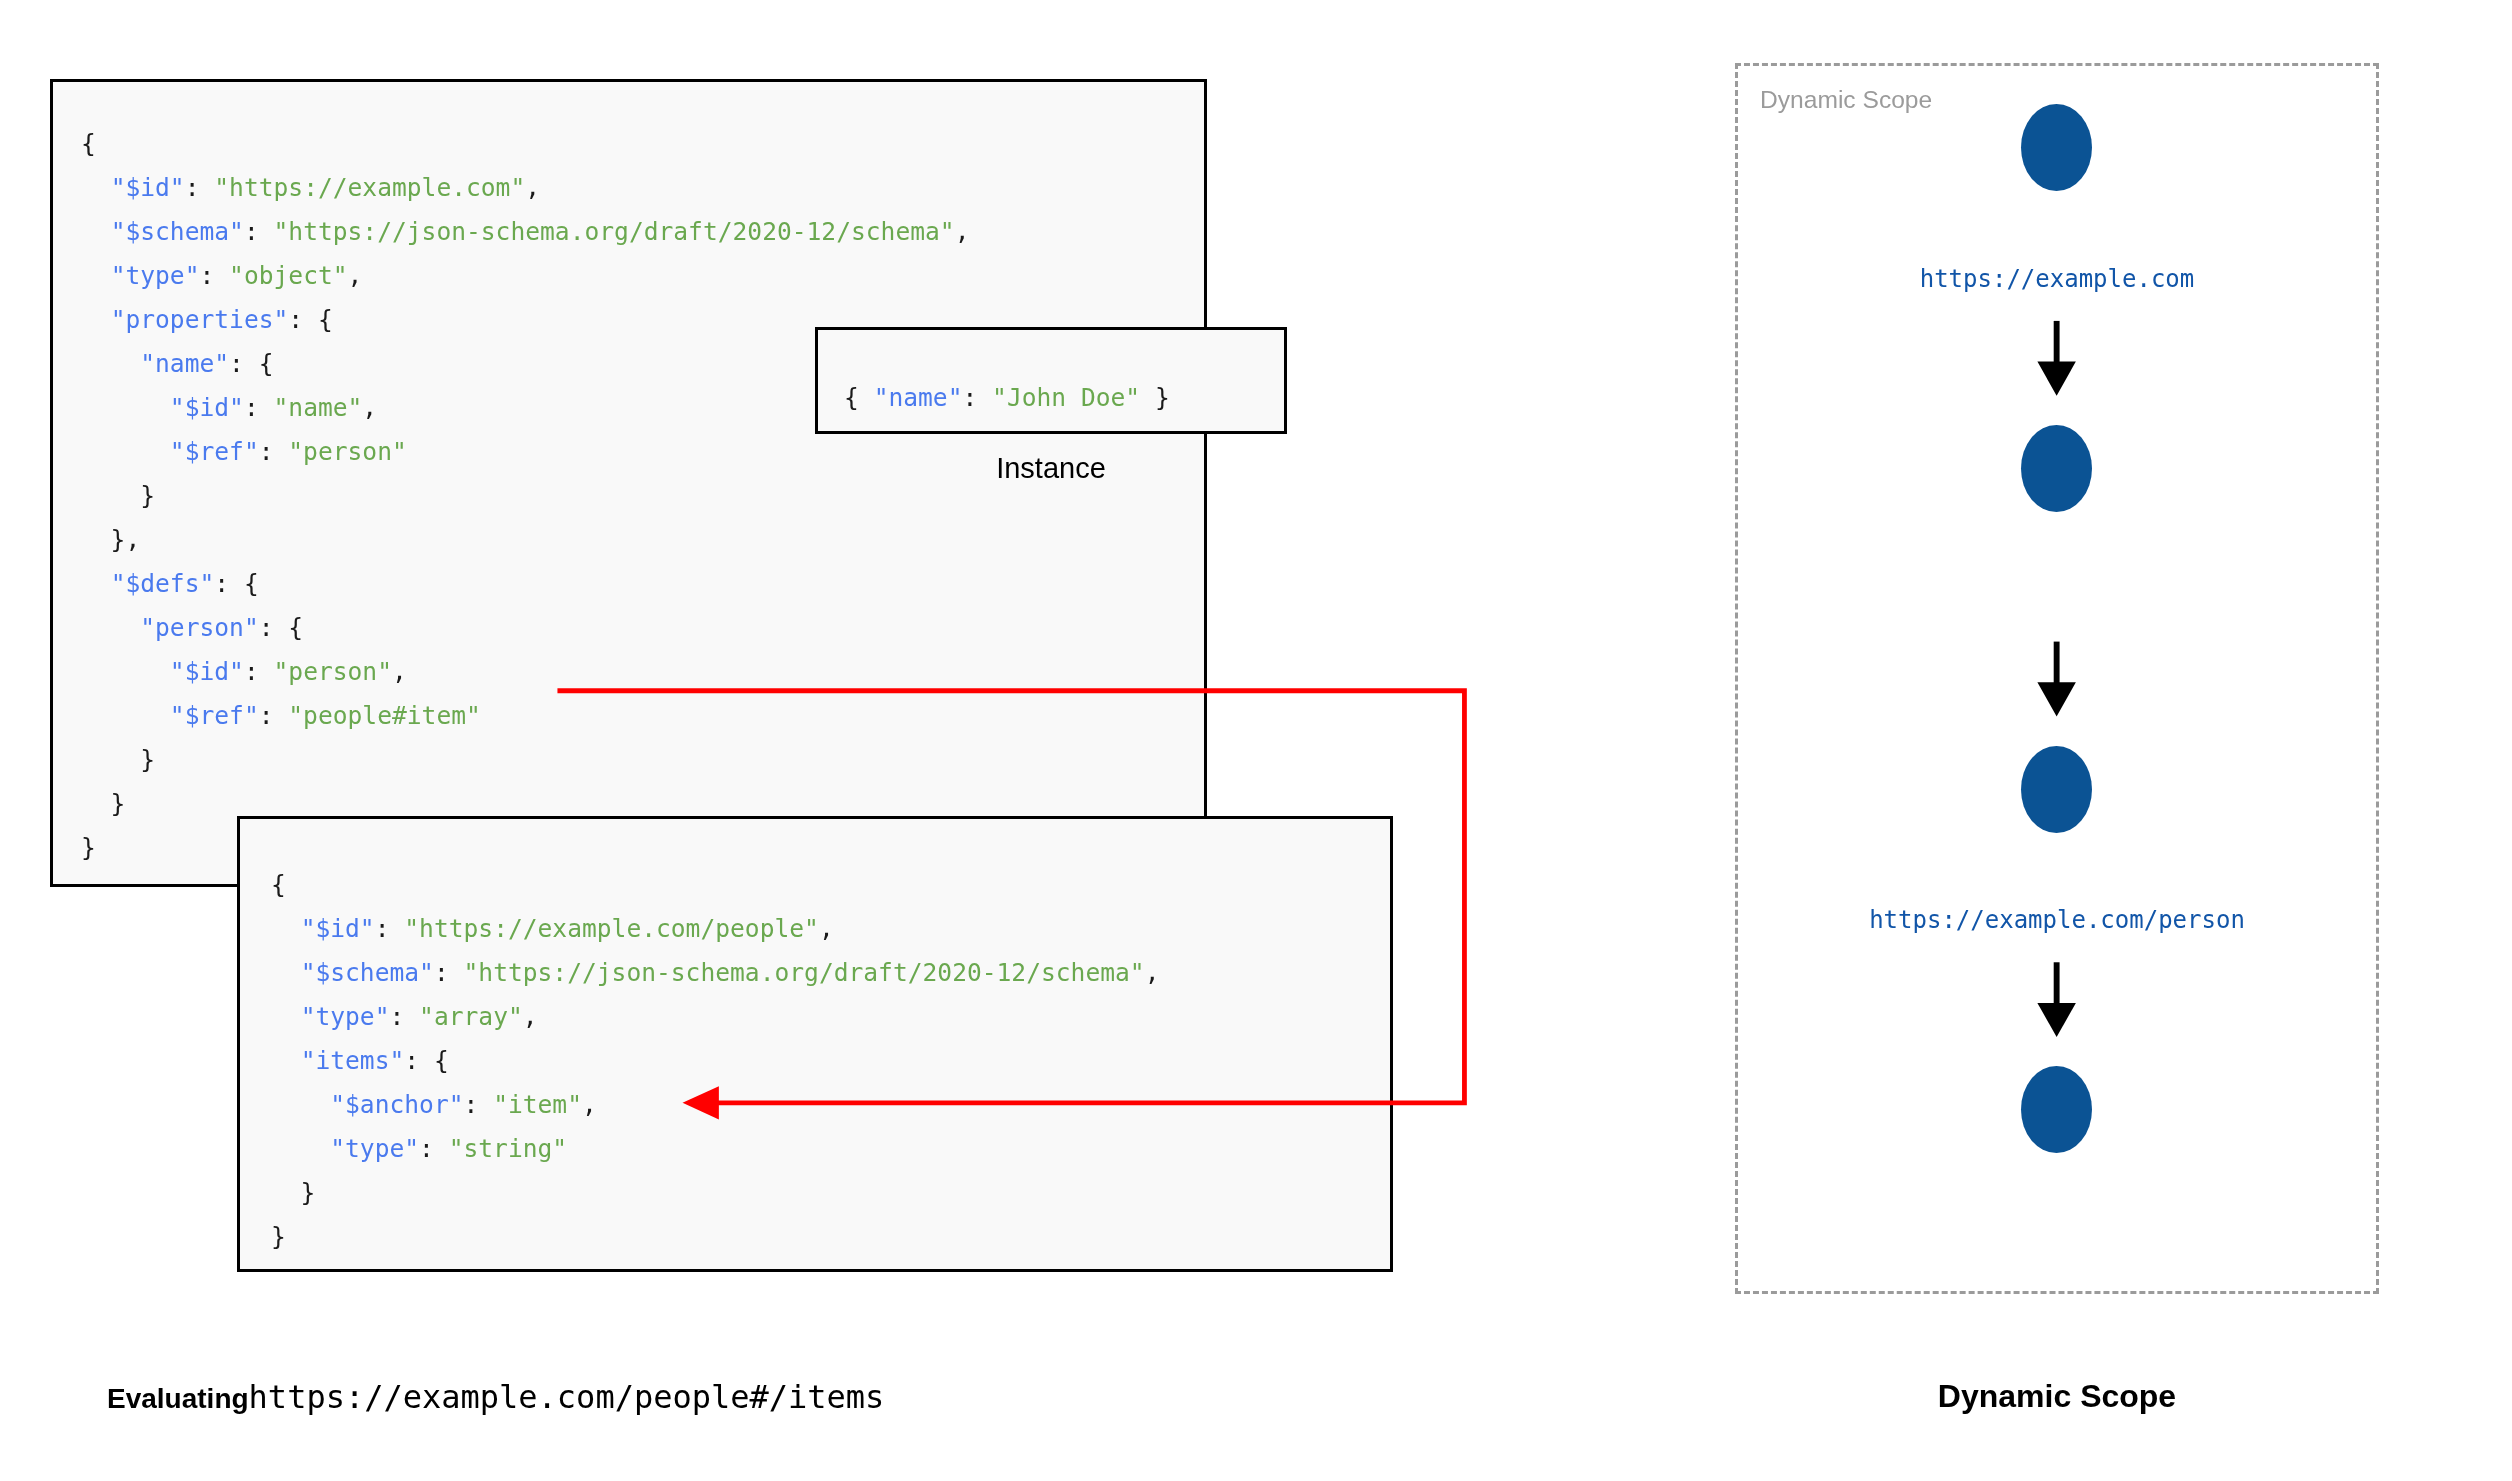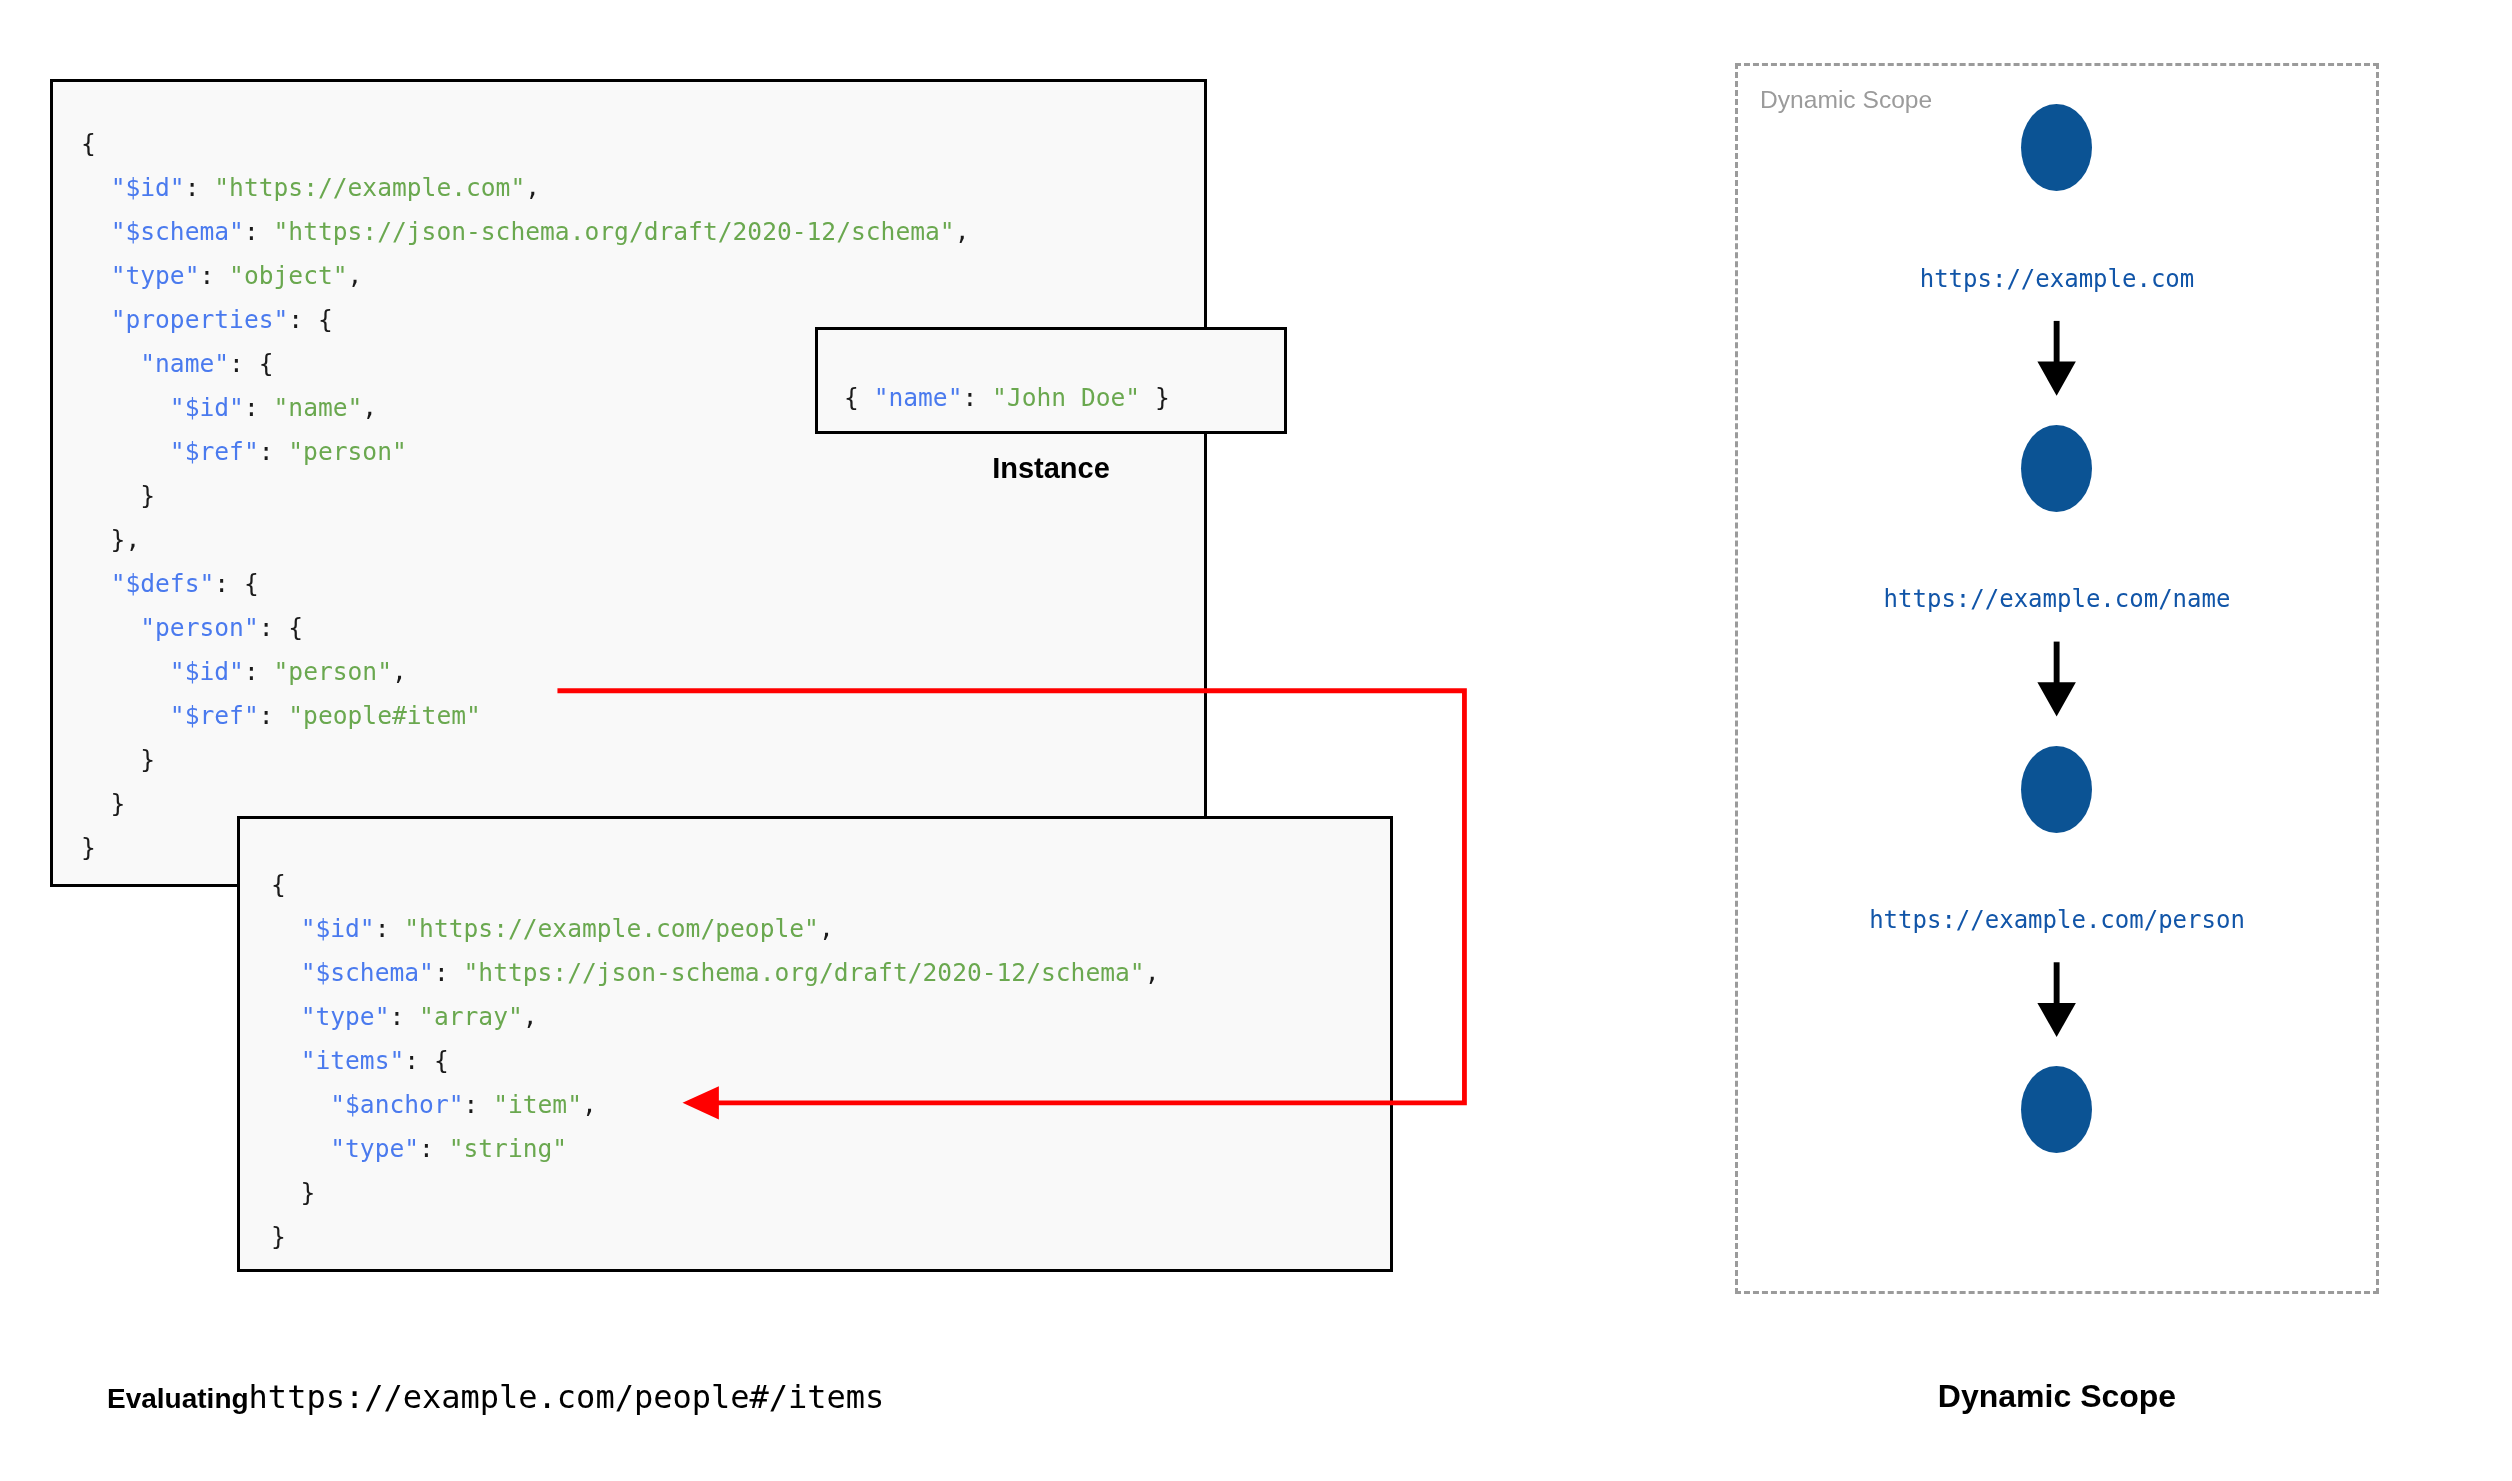--- a/index.html
+++ b/index.html
@@ -45,21 +45,21 @@
   .p { color: #1a1a1a; }           
 
   
   #instance-caption {
     position: absolute;
     left: 815px;
     top: 452px;
     width: 472px;
     text-align: center;
     font-family: "Liberation Sans", sans-serif;
-    font-weight: bold;
+    font-weight: normal;
     font-size: 29px;
     color: #000000;
     z-index: 6;
   }
 
   
   #red-arrow {
     position: absolute;
     left: 0; top: 0;
     width: 2512px; height: 1482px;
@@ -220,21 +220,20 @@
       <polygon points="3848,740 3812,676 3884,676"></polygon>
       <polygon points="3848,1340 3812,1276 3884,1276"></polygon>
       <polygon points="3848,1940 3812,1876 3884,1876"></polygon>
     </g>
   </svg>
 
   <div class="scope-node" style="left:2021px; top:104px;"></div>
   <div class="scope-label" style="top:265px;">https://example.com</div>
 
   <div class="scope-node" style="left:2021px; top:425px;"></div>
-  <div class="scope-label" style="top:585px;">https://example.com/name</div>
 
   <div class="scope-node" style="left:2021px; top:746px;"></div>
   <div class="scope-label" style="top:906px;">https://example.com/person</div>
 
   <div class="scope-node" style="left:2021px; top:1066px;"></div>
 
   <div id="evaluating-caption"><span class="cap-strong">Evaluating</span><span class="cap-mono">https://example.com/people#/items</span></div>
 
   <div id="dynamic-scope-caption">Dynamic Scope</div>
 

